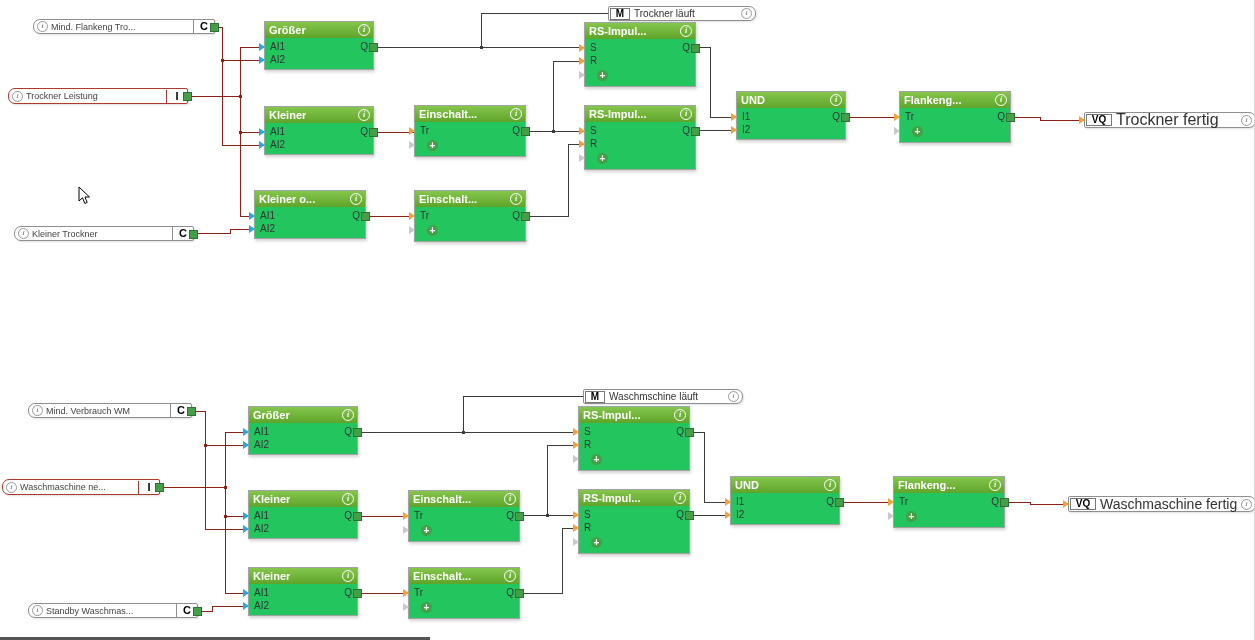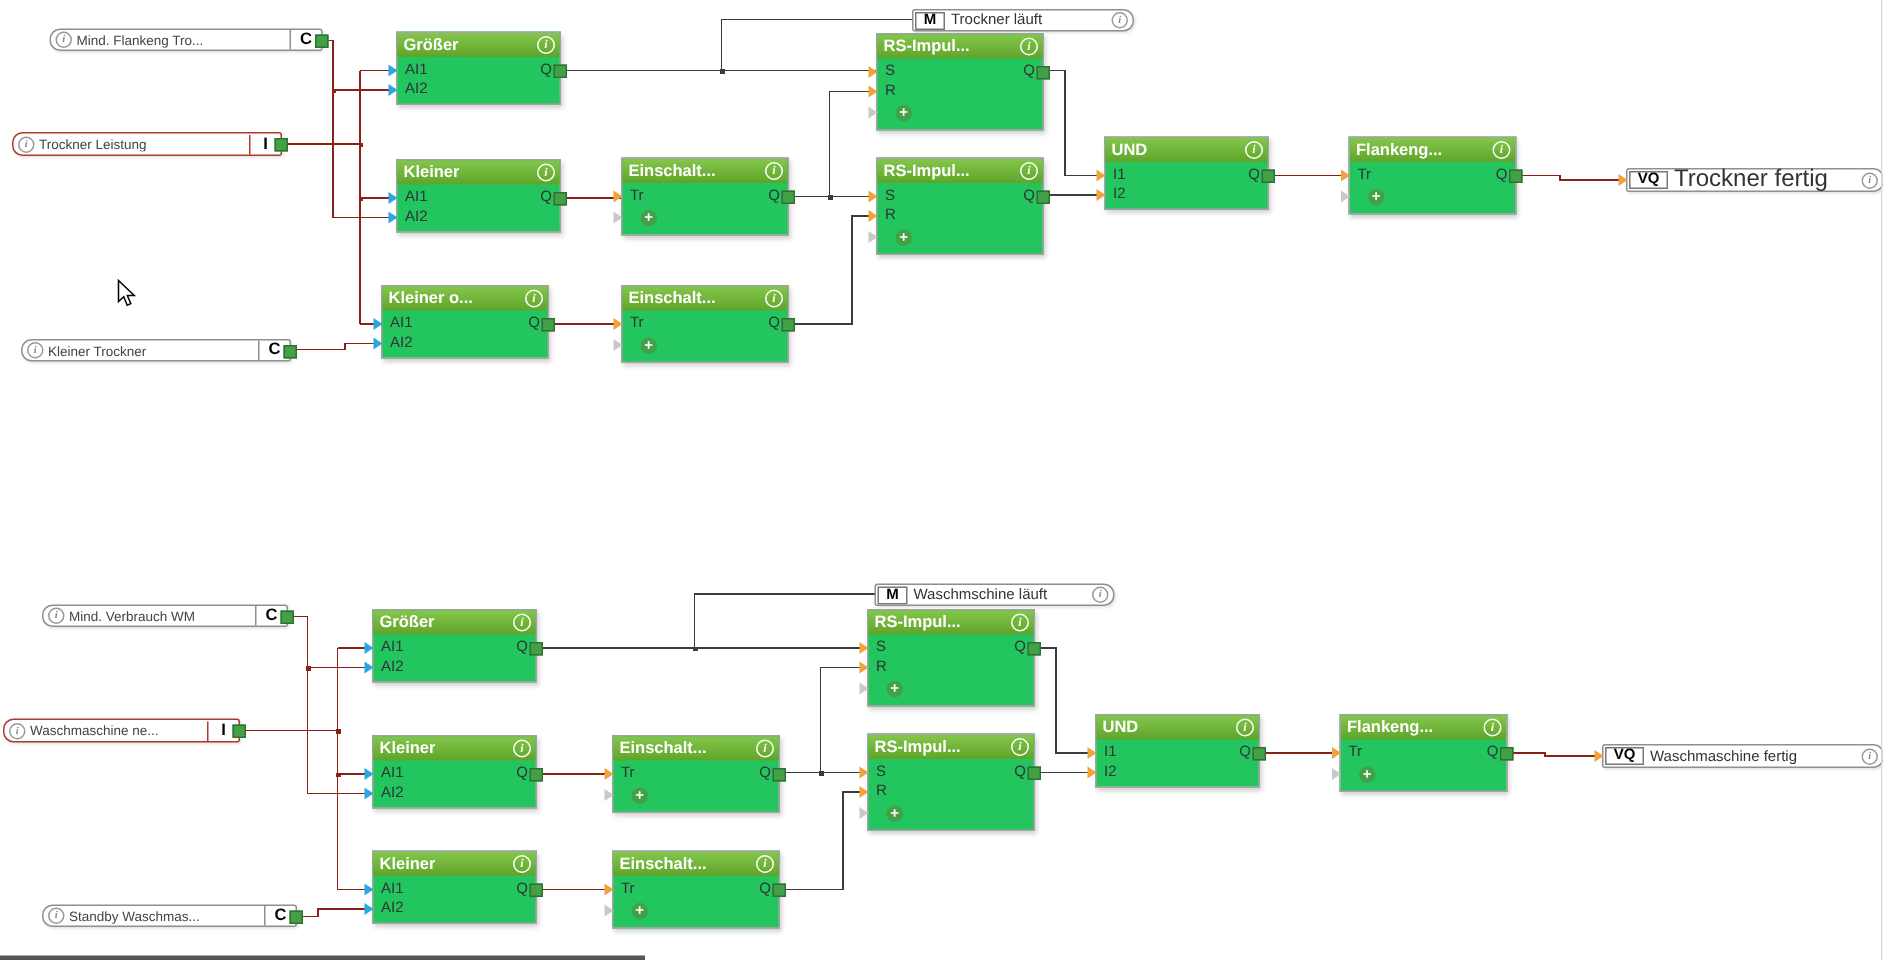--- a/index.html
+++ b/index.html
@@ -315,21 +315,21 @@
 
   <div class="mflag" style="left:583px;top:389px;width:158px">
       <span class="ml">M</span>
       <span class="mt">Waschmschine läuft</span>
       <span class="gi">i</span>
     </div>
 
   <div class="vq" style="left:1068px;top:496px;width:186px">
       <span class="ci d"></span>
       <span class="ml" style="min-width:24px">VQ</span>
-      <span class="mt" style="font-size:10px">Waschmaschine fertig</span>
+      <span class="mt" style="font-size:14px">Waschmaschine fertig</span>
       <span class="gi">i</span>
     </div>
 
   <div class="b" style="left:248px;top:406px;width:108px">
     <div class="bh">
         <span class="bt">Größer</span>
         <span class="info">i</span>
       </div>
     <div class="bb">
       <div class="r">

